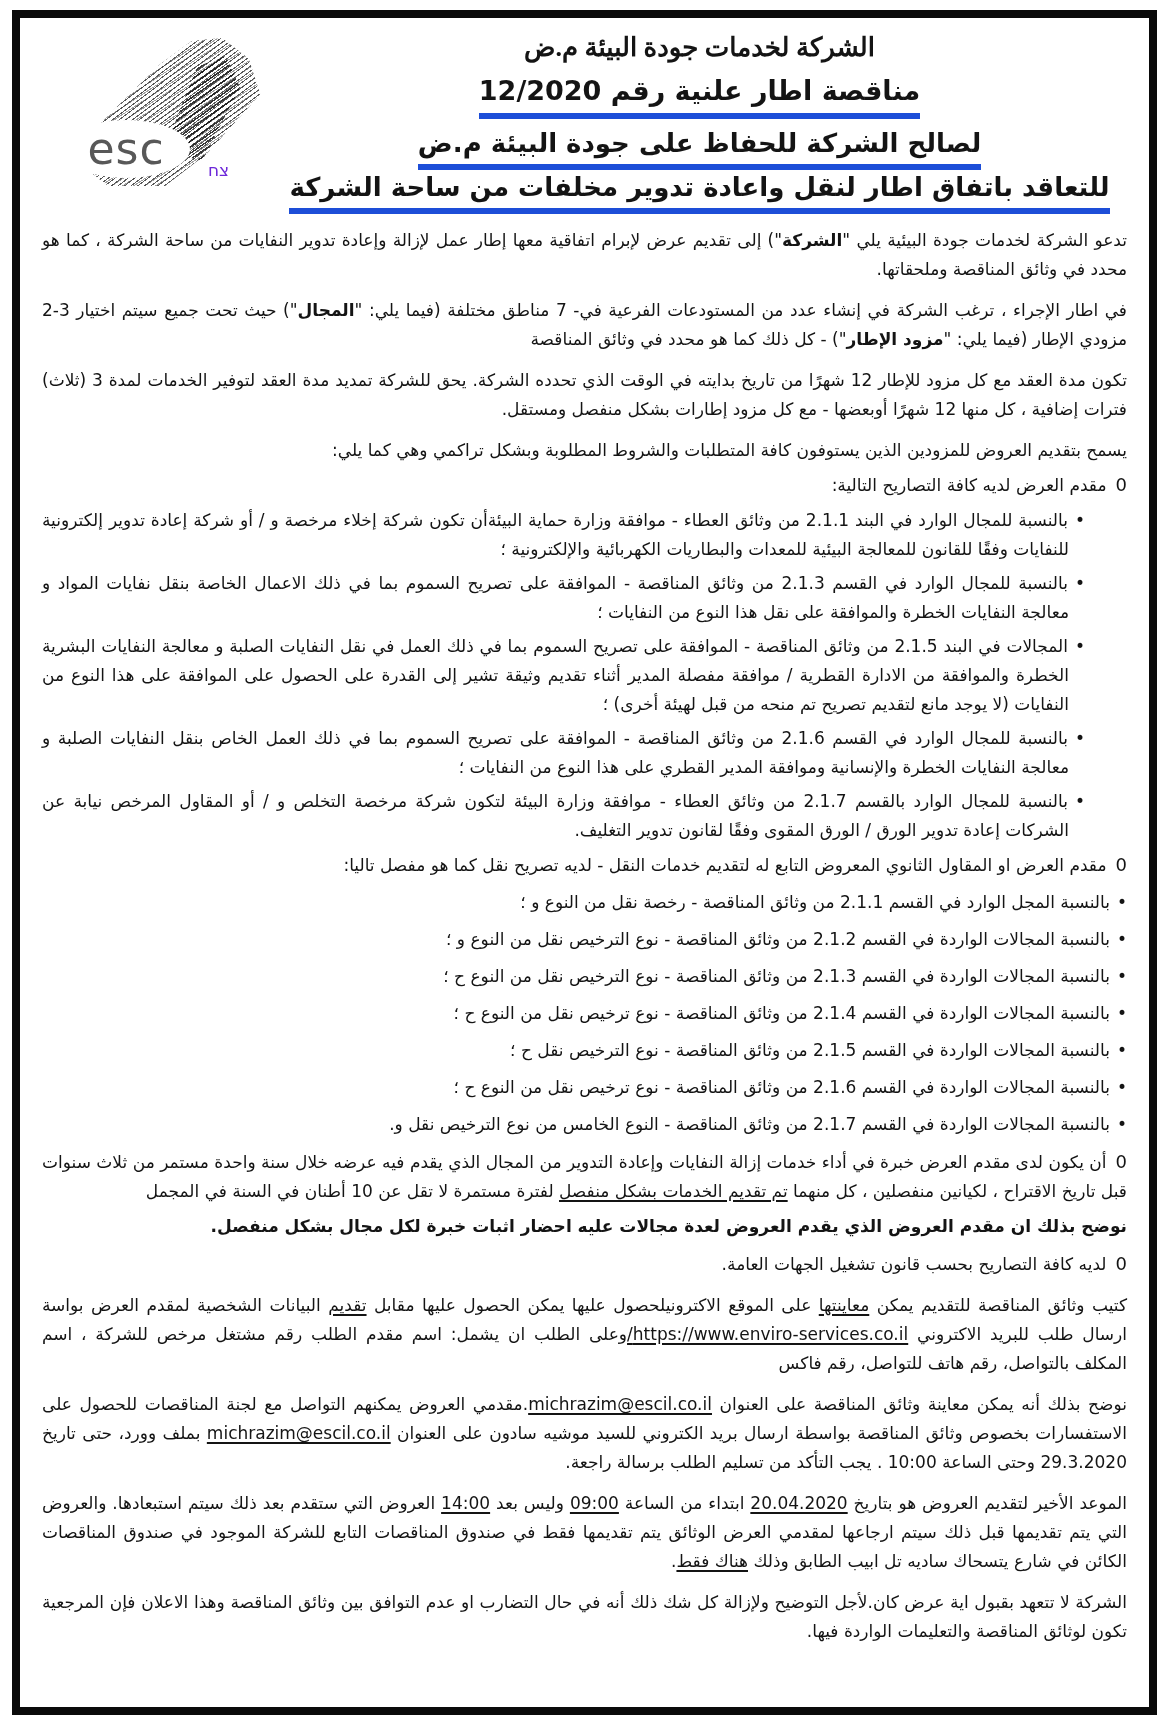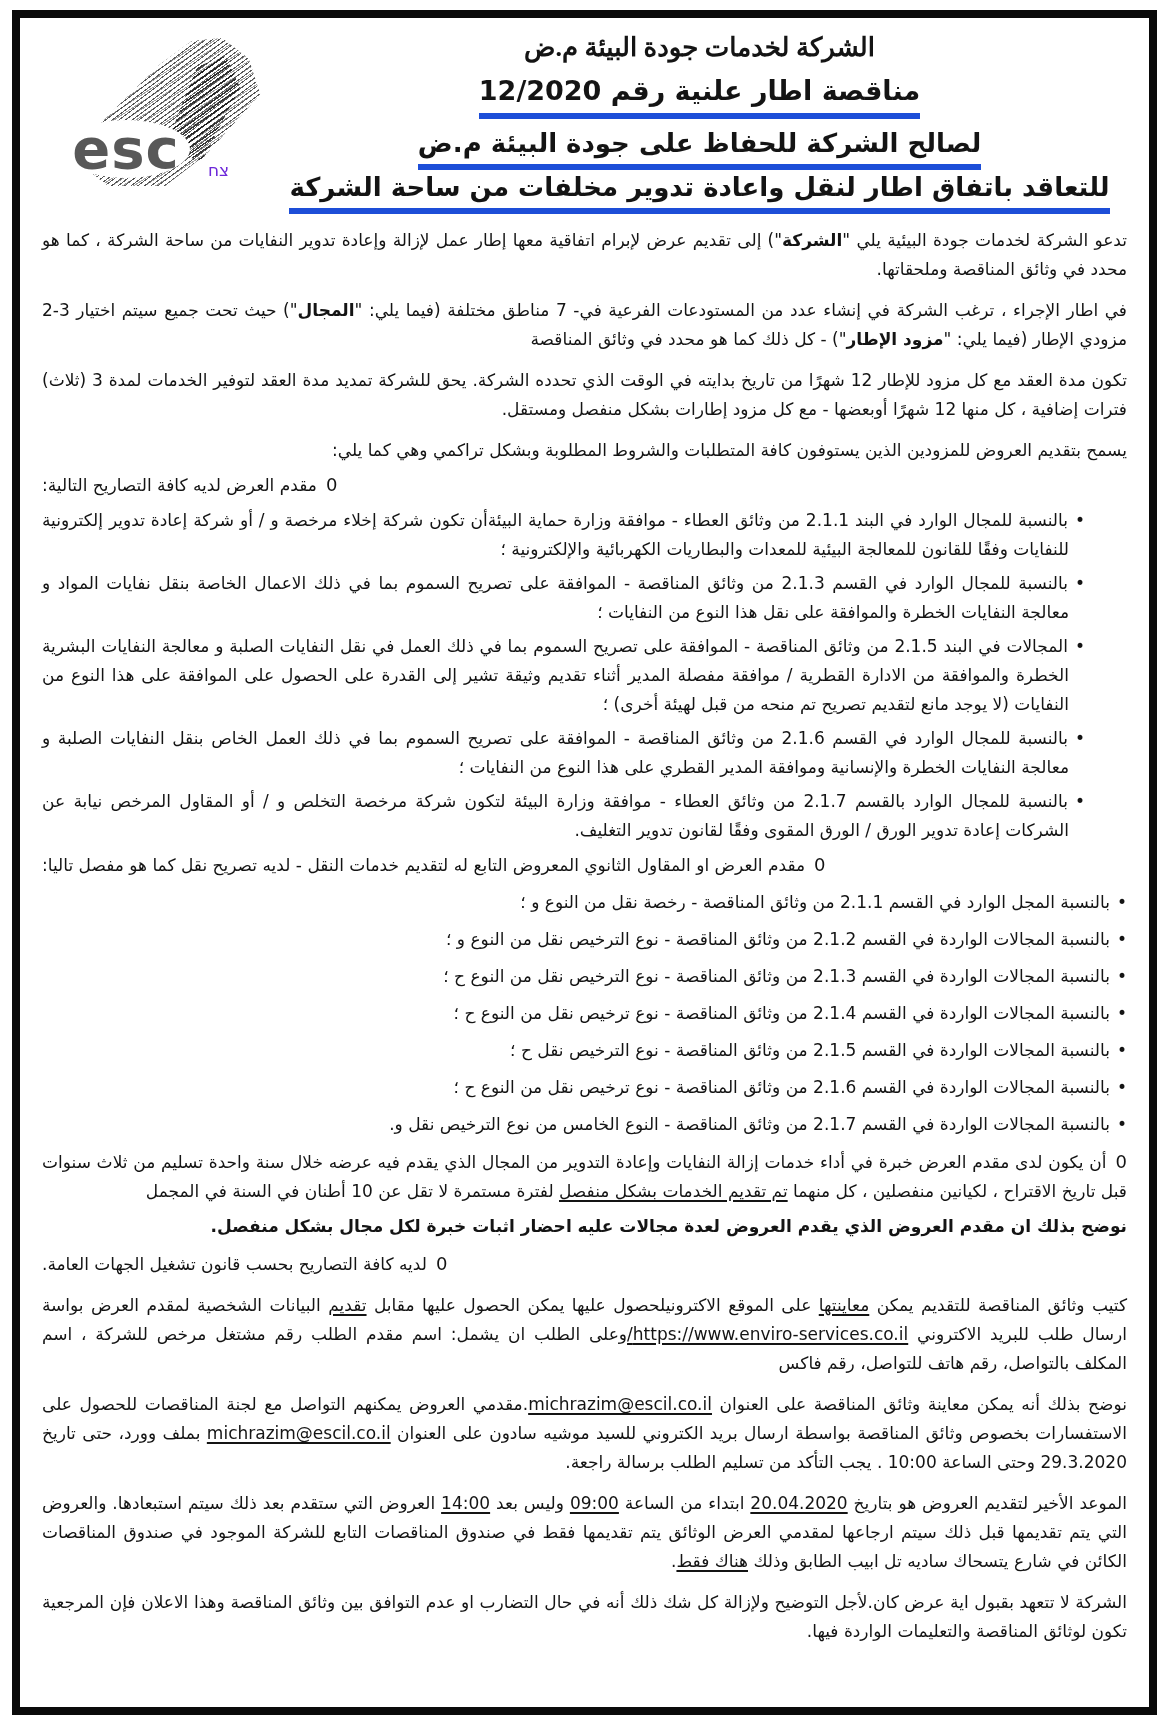--- a/index.html
+++ b/index.html
@@ -21,34 +21,34 @@
       repeating-linear-gradient(143deg,rgba(70,70,70,.9) 0 1px,transparent 1px 4px),
       repeating-linear-gradient(147deg,rgba(120,120,120,.7) 0 1px,transparent 1px 6px);
     clip-path:polygon(0% 82%,12% 60%,45% 18%,62% 2%,78% 0%,92% 14%,98% 38%,70% 78%,48% 100%,18% 100%);
   }
   .scr2{position:absolute;left:95px;top:18px;width:95px;height:105px;
     background:repeating-linear-gradient(145deg,rgba(20,20,20,.85) 0 1.5px,transparent 1.5px 5px);
     clip-path:polygon(20% 90%,55% 10%,85% 0%,100% 30%,60% 100%);
   }
   .oval{position:absolute;left:12px;top:82px;width:128px;height:58px;background:#fff;
     border-radius:50%;display:flex;align-items:center;justify-content:center;}
-  .esc{font-size:56px;font-weight:bold;color:#585858;letter-spacing:1px;line-height:1;}
+  .esc{font-size:44px;font-weight:normal;color:#585858;letter-spacing:1px;line-height:1;}
   .heb{position:absolute;left:158px;top:122px;font-size:17px;color:#6d28d9;}
   .titles{text-align:center;padding:6px 0 0 0;margin-left:230px;font-weight:bold;}
   .t{line-height:1.35;}
   .t1{font-size:26px;margin-bottom:8px;font-family:Liberation Serif, serif;}
   .t2{font-size:27px;margin-bottom:7px;}
   .t3{font-size:26px;margin-bottom:7px;}
   .t4{font-size:26px;}
   .ul-h{display:inline-block;border-bottom:6px solid #1d4ed8;padding-bottom:3px;}
   
   .doc-body{margin-top:10px;font-size:17px;line-height:29px;}
   .para{margin:12px 0 5px 0;text-align:justify;}
   .numitem{margin:3px 0 6px 0;}
-  .numitem.center{text-align:left;}
+  .numitem.center{text-align:right;}
   .numitem.full{text-align:justify;}
   .marker{font-size:18px;padding-left:9px;}
   .bullet{margin:0 0 5px 0;text-align:justify;padding-right:58px;text-indent:-16px;}
   .bdot{padding-left:7px;}
   .tbullet{margin:8px 0;}
   .note{font-weight:bold;margin:2px 0 8px 0;text-align:justify;}
   .b{font-weight:bold;}
   .u{text-decoration:underline;text-underline-offset:3px;text-decoration-thickness:2px;}
 </style>
 </head>
@@ -99,21 +99,21 @@
 
       <div class="tbullet"><span class="bdot">•</span><span>بالنسبة المجل الوارد في القسم 2.1.1 من وثائق المناقصة - رخصة نقل من النوع  و ؛</span></div>
       <div class="tbullet"><span class="bdot">•</span><span>بالنسبة المجالات الواردة في القسم 2.1.2 من وثائق المناقصة - نوع الترخيص نقل من النوع و ؛</span></div>
       <div class="tbullet"><span class="bdot">•</span><span>بالنسبة المجالات الواردة في القسم 2.1.3 من وثائق المناقصة - نوع الترخيص نقل من النوع ح ؛</span></div>
       <div class="tbullet"><span class="bdot">•</span><span>بالنسبة المجالات الواردة في القسم 2.1.4 من وثائق المناقصة - نوع ترخيص نقل من النوع ح ؛</span></div>
       <div class="tbullet"><span class="bdot">•</span><span>بالنسبة المجالات الواردة في القسم 2.1.5 من وثائق المناقصة - نوع الترخيص نقل ح ؛</span></div>
       <div class="tbullet"><span class="bdot">•</span><span>بالنسبة المجالات الواردة في القسم 2.1.6 من وثائق المناقصة - نوع ترخيص نقل من النوع ح ؛</span></div>
       <div class="tbullet"><span class="bdot">•</span><span>بالنسبة المجالات الواردة في القسم 2.1.7 من وثائق المناقصة - النوع الخامس من نوع الترخيص نقل و.</span></div>
 
       <p class="numitem full">
-        <span class="marker">0</span><span><span>أن يكون لدى مقدم العرض خبرة في أداء خدمات إزالة النفايات وإعادة التدوير من المجال الذي يقدم فيه عرضه خلال سنة واحدة تسليم من ثلاث سنوات قبل تاريخ الاقتراح ، لكيانين منفصلين ، كل منهما </span><span class="u">تم تقديم الخدمات بشكل منفصل</span><span> لفترة مستمرة لا تقل عن 10 أطنان في السنة في المجمل</span></span>
+        <span class="marker">0</span><span><span>أن يكون لدى مقدم العرض خبرة في أداء خدمات إزالة النفايات وإعادة التدوير من المجال الذي يقدم فيه عرضه خلال سنة واحدة مستمر من ثلاث سنوات قبل تاريخ الاقتراح ، لكيانين منفصلين ، كل منهما </span><span class="u">تم تقديم الخدمات بشكل منفصل</span><span> لفترة مستمرة لا تقل عن 10 أطنان في السنة في المجمل</span></span>
       </p>
       <p class="note">نوضح بذلك ان مقدم العروض الذي يقدم العروض لعدة مجالات عليه احضار اثبات خبرة لكل مجال بشكل منفصل.</p>
       <div class="numitem center">
         <span class="marker">0</span><span>لديه كافة التصاريح بحسب قانون تشغيل الجهات العامة.</span>
       </div>
     </div>
 
     <div>
       <p class="para"><span>كتيب وثائق المناقصة للتقديم  يمكن </span><span class="u">معاينتها</span><span> على الموقع الاكترونيلحصول عليها يمكن الحصول عليها مقابل </span><span class="u">تقديم</span><span> البيانات الشخصية لمقدم العرض بواسة ارسال طلب للبريد الاكتروني </span><span class="u">https://www.enviro-services.co.il/</span><span>وعلى الطلب ان يشمل: اسم مقدم الطلب رقم مشتغل مرخص للشركة ، اسم المكلف بالتواصل، رقم هاتف للتواصل، رقم فاكس</span></p>
       <p class="para"><span>نوضح بذلك أنه يمكن معاينة وثائق المناقصة على العنوان </span><span class="u">michrazim@escil.co.il</span><span>.مقدمي العروض يمكنهم التواصل مع لجنة المناقصات للحصول على الاستفسارات بخصوص وثائق المناقصة بواسطة ارسال بريد الكتروني للسيد موشيه سادون على العنوان </span><span class="u">michrazim@escil.co.il</span><span> بملف وورد، حتى تاريخ 29.3.2020 وحتى الساعة 10:00 . يجب التأكد من تسليم الطلب برسالة راجعة.</span></p>

